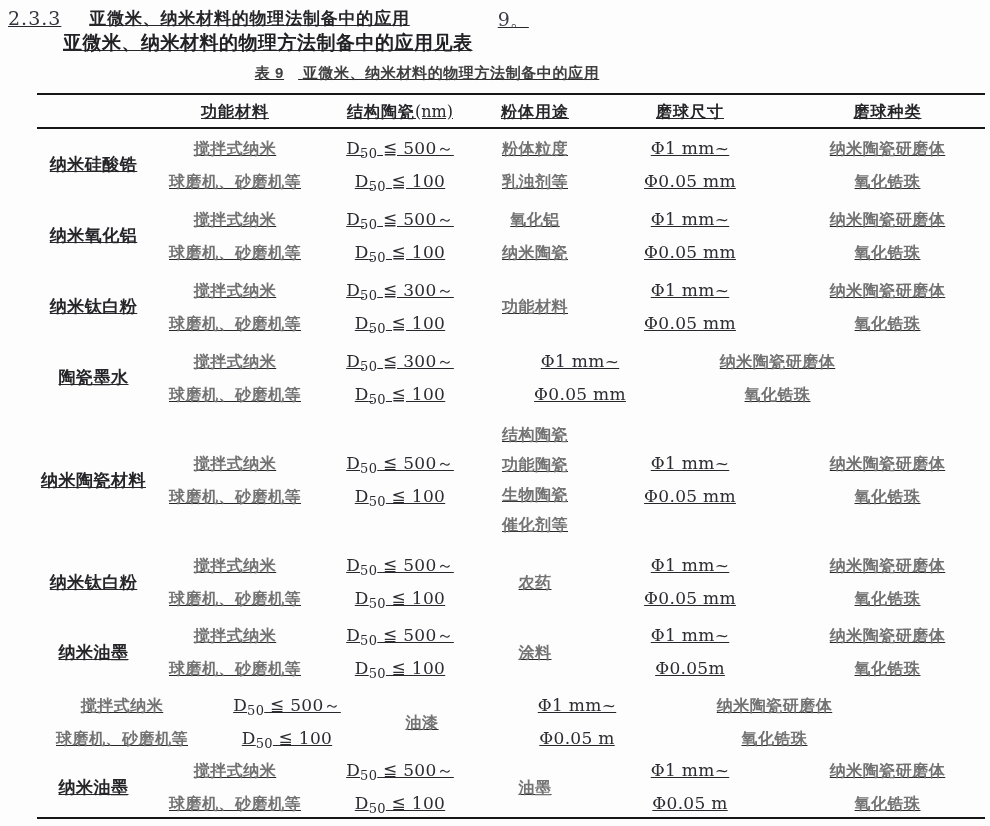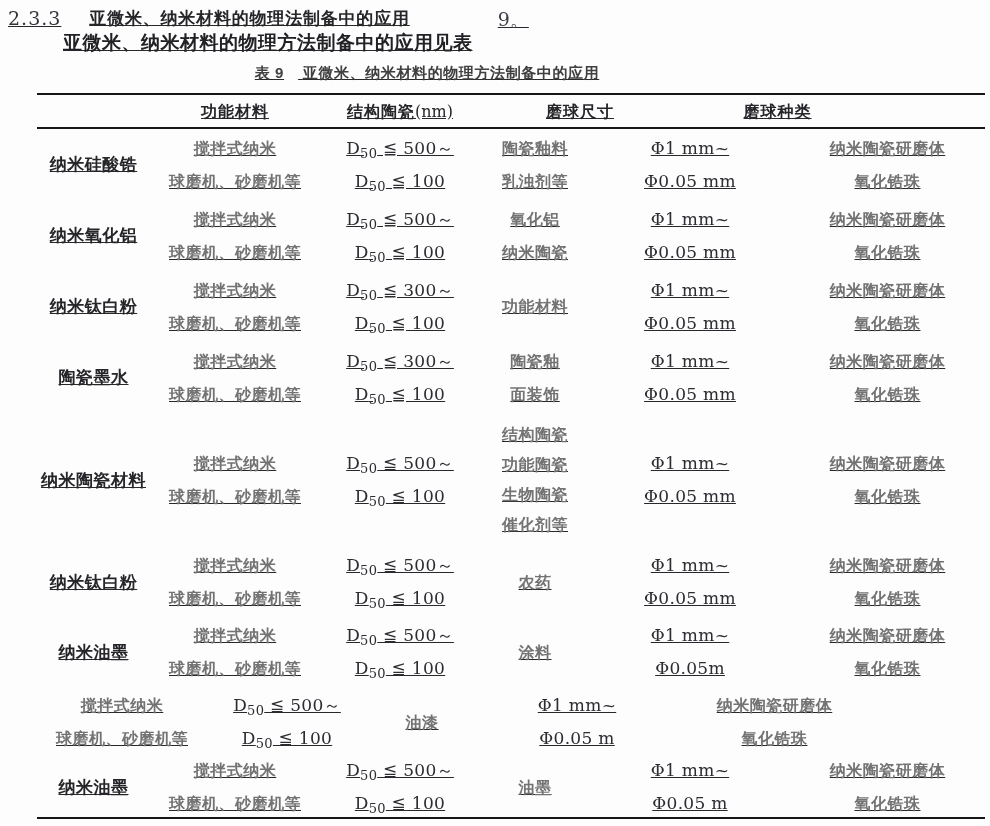--- a/index.html
+++ b/index.html
@@ -97,20 +97,23 @@
   <div class="tbl">
 
     <div class="trow thead">
       <div class="cell c-material hcell cjk"></div>
       <div class="cell c-equipment hcell cjk">
         <span class="cell-line">功能材料</span>
       </div>
       <div class="cell c-particle hcell cjk">
         <span class="cell-line"><span>结构陶瓷</span><span class="unit">(nm)</span></span>
       </div>
+      <div class="cell c-usage hcell cjk">
+        <span class="cell-line">粉体用途</span>
+      </div>
       <div class="cell c-ballsize hcell cjk">
         <span class="cell-line">磨球尺寸</span>
       </div>
       <div class="cell c-balltype hcell cjk">
         <span class="cell-line">磨球种类</span>
       </div>
     </div>
 
     <div class="t-body">
         <div class="trow">
@@ -119,21 +122,21 @@
           </div>
           <div class="cell c-equipment">
             <span class="cell-line cjk-line">搅拌式纳米</span>
             <span class="cell-line cjk-line">球磨机、砂磨机等</span>
           </div>
           <div class="cell c-particle">
             <span class="cell-line serif-line">D<sub>50</sub> ≦ 500～</span>
             <span class="cell-line serif-line">D<sub>50</sub> ≦ 100</span>
           </div>
           <div class="cell c-usage">
-            <span class="cell-line cjk-line">陶瓷釉料</span>
+            <span class="cell-line cjk-line">粉体粒度</span>
             <span class="cell-line cjk-line">乳浊剂等</span>
           </div>
           <div class="cell c-ballsize">
             <span class="cell-line serif-line">Φ1 mm~</span>
             <span class="cell-line serif-line">Φ0.05 mm</span>
           </div>
           <div class="cell c-balltype">
             <span class="cell-line cjk-line">纳米陶瓷研磨体</span>
             <span class="cell-line cjk-line">氧化锆珠</span>
           </div>
@@ -191,24 +194,20 @@
           <div class="cell c-material">
             <span class="cell-line mat cjk">陶瓷墨水</span>
           </div>
           <div class="cell c-equipment">
             <span class="cell-line cjk-line">搅拌式纳米</span>
             <span class="cell-line cjk-line">球磨机、砂磨机等</span>
           </div>
           <div class="cell c-particle">
             <span class="cell-line serif-line">D<sub>50</sub> ≦ 300～</span>
             <span class="cell-line serif-line">D<sub>50</sub> ≦ 100</span>
-          </div>
-          <div class="cell c-usage">
-            <span class="cell-line cjk-line">陶瓷釉</span>
-            <span class="cell-line cjk-line">面装饰</span>
           </div>
           <div class="cell c-ballsize">
             <span class="cell-line serif-line">Φ1 mm~</span>
             <span class="cell-line serif-line">Φ0.05 mm</span>
           </div>
           <div class="cell c-balltype">
             <span class="cell-line cjk-line">纳米陶瓷研磨体</span>
             <span class="cell-line cjk-line">氧化锆珠</span>
           </div>
         </div>

